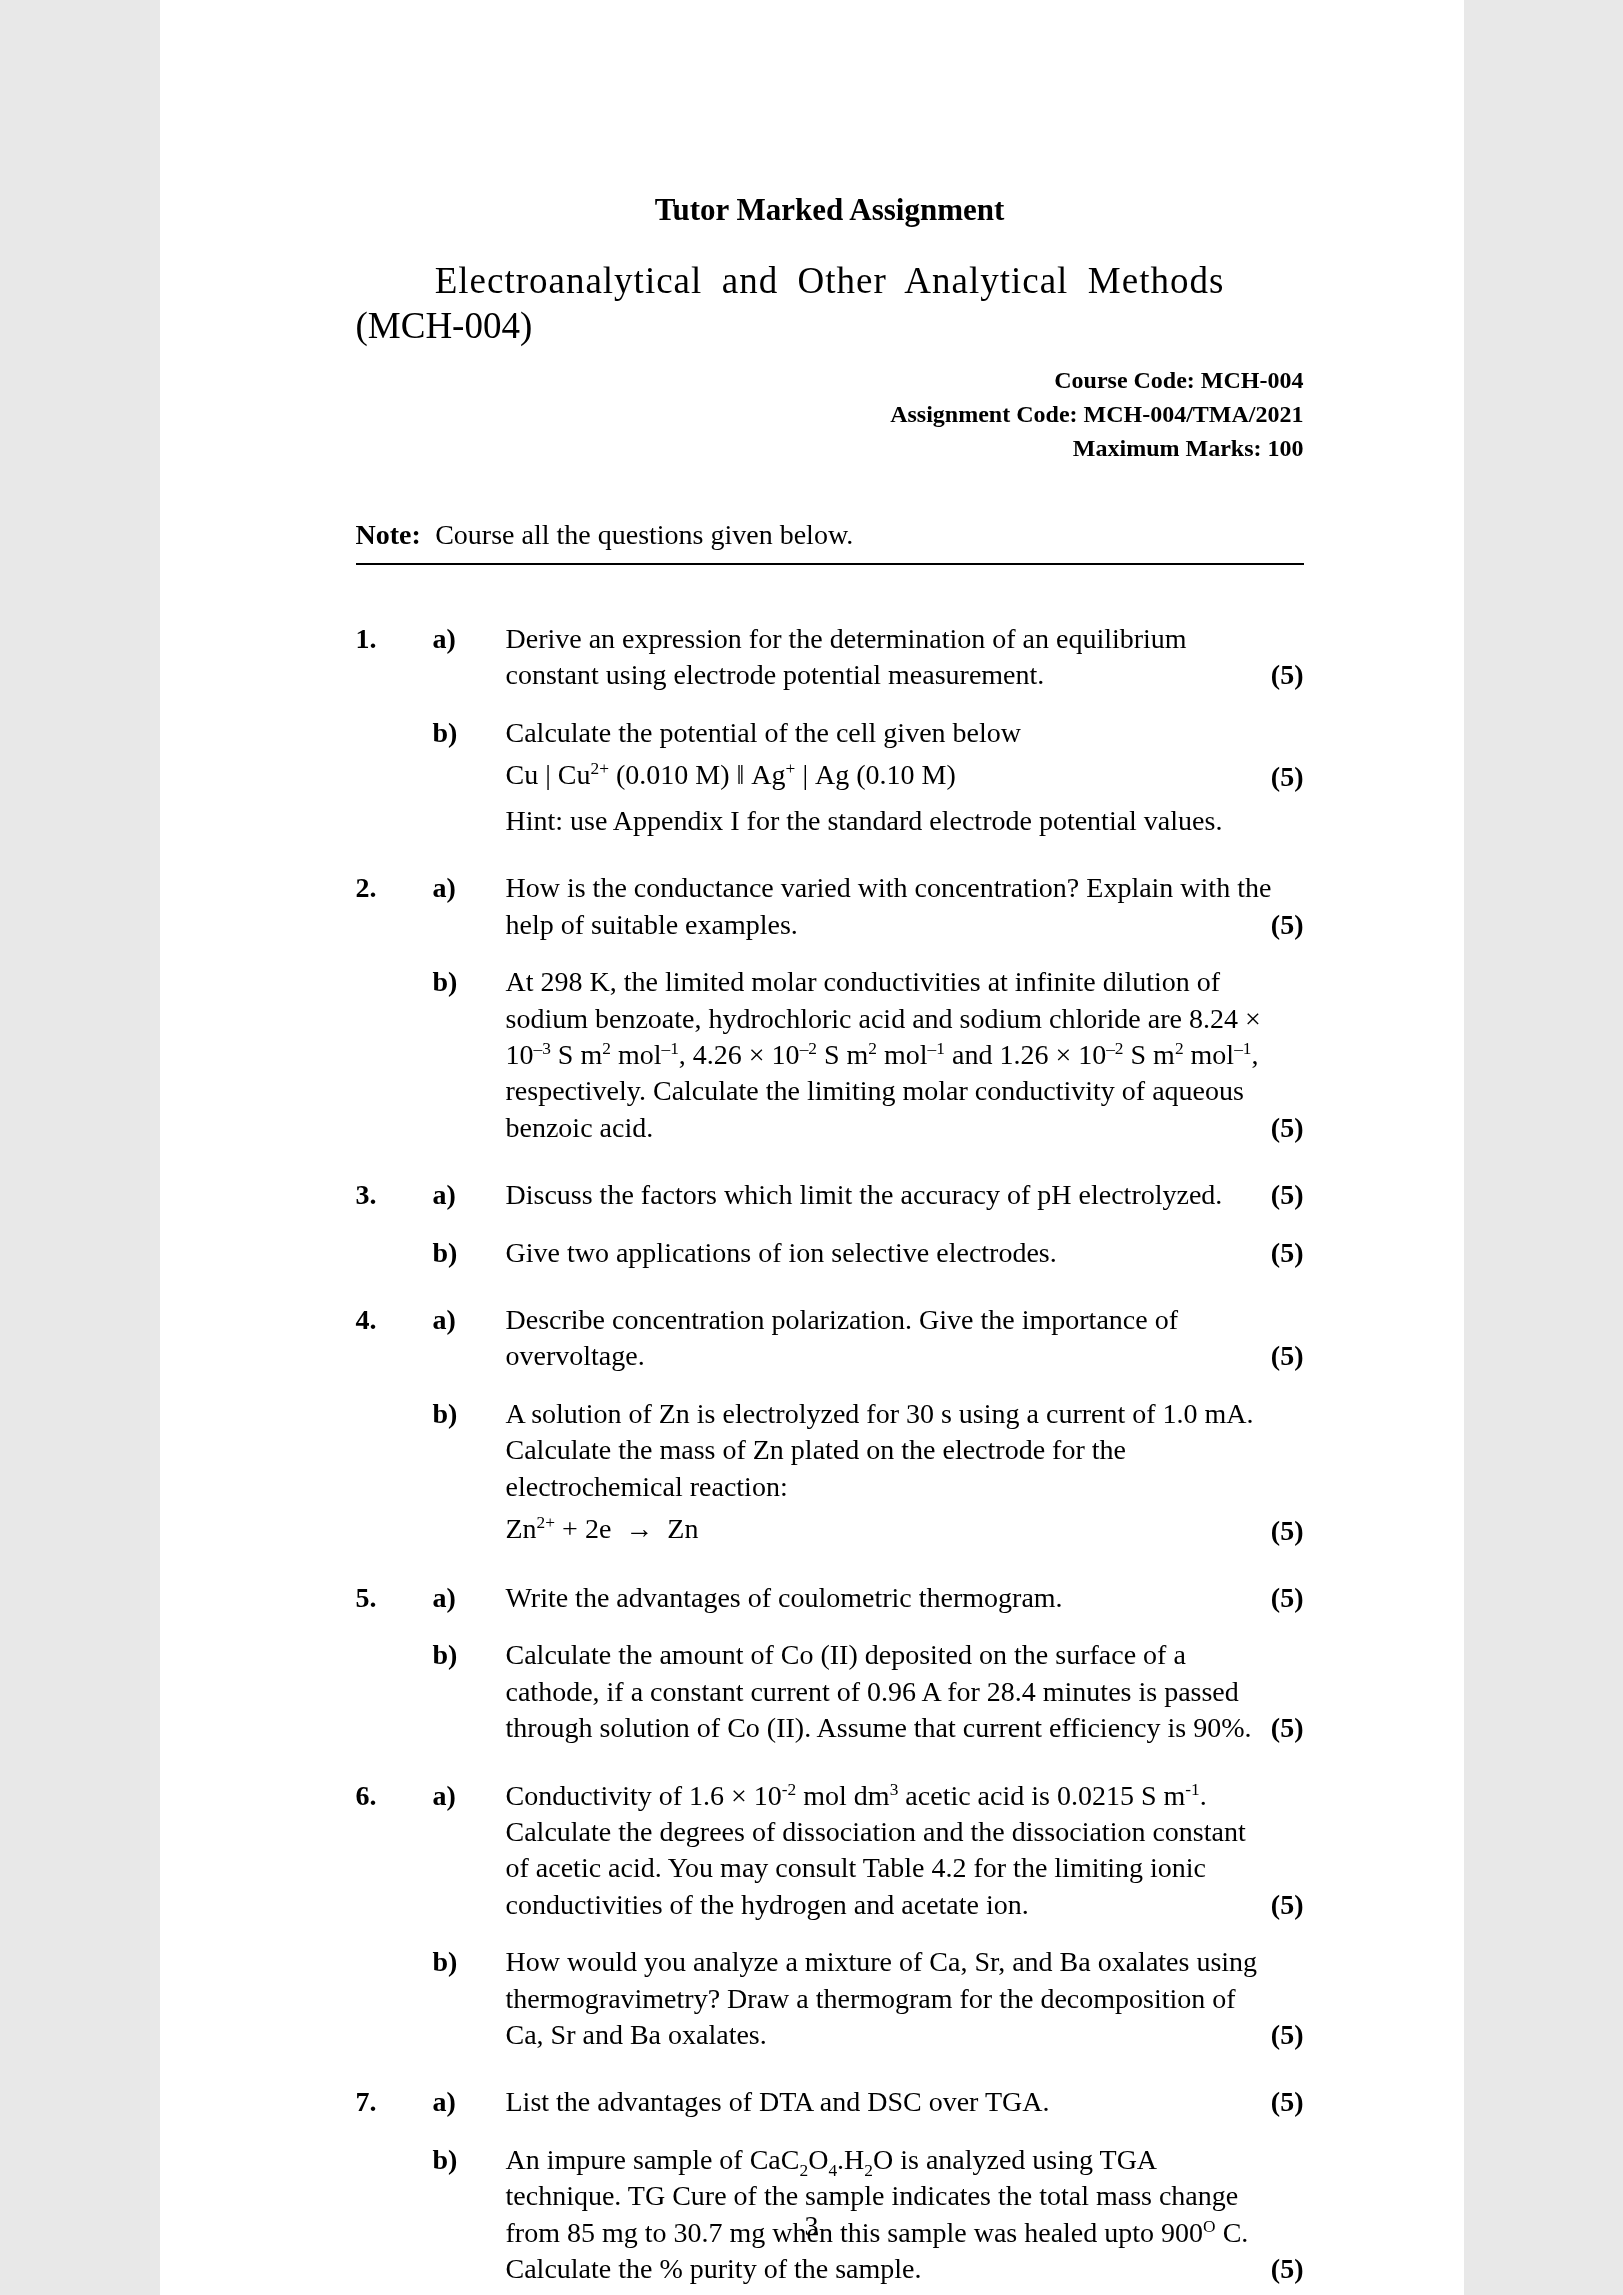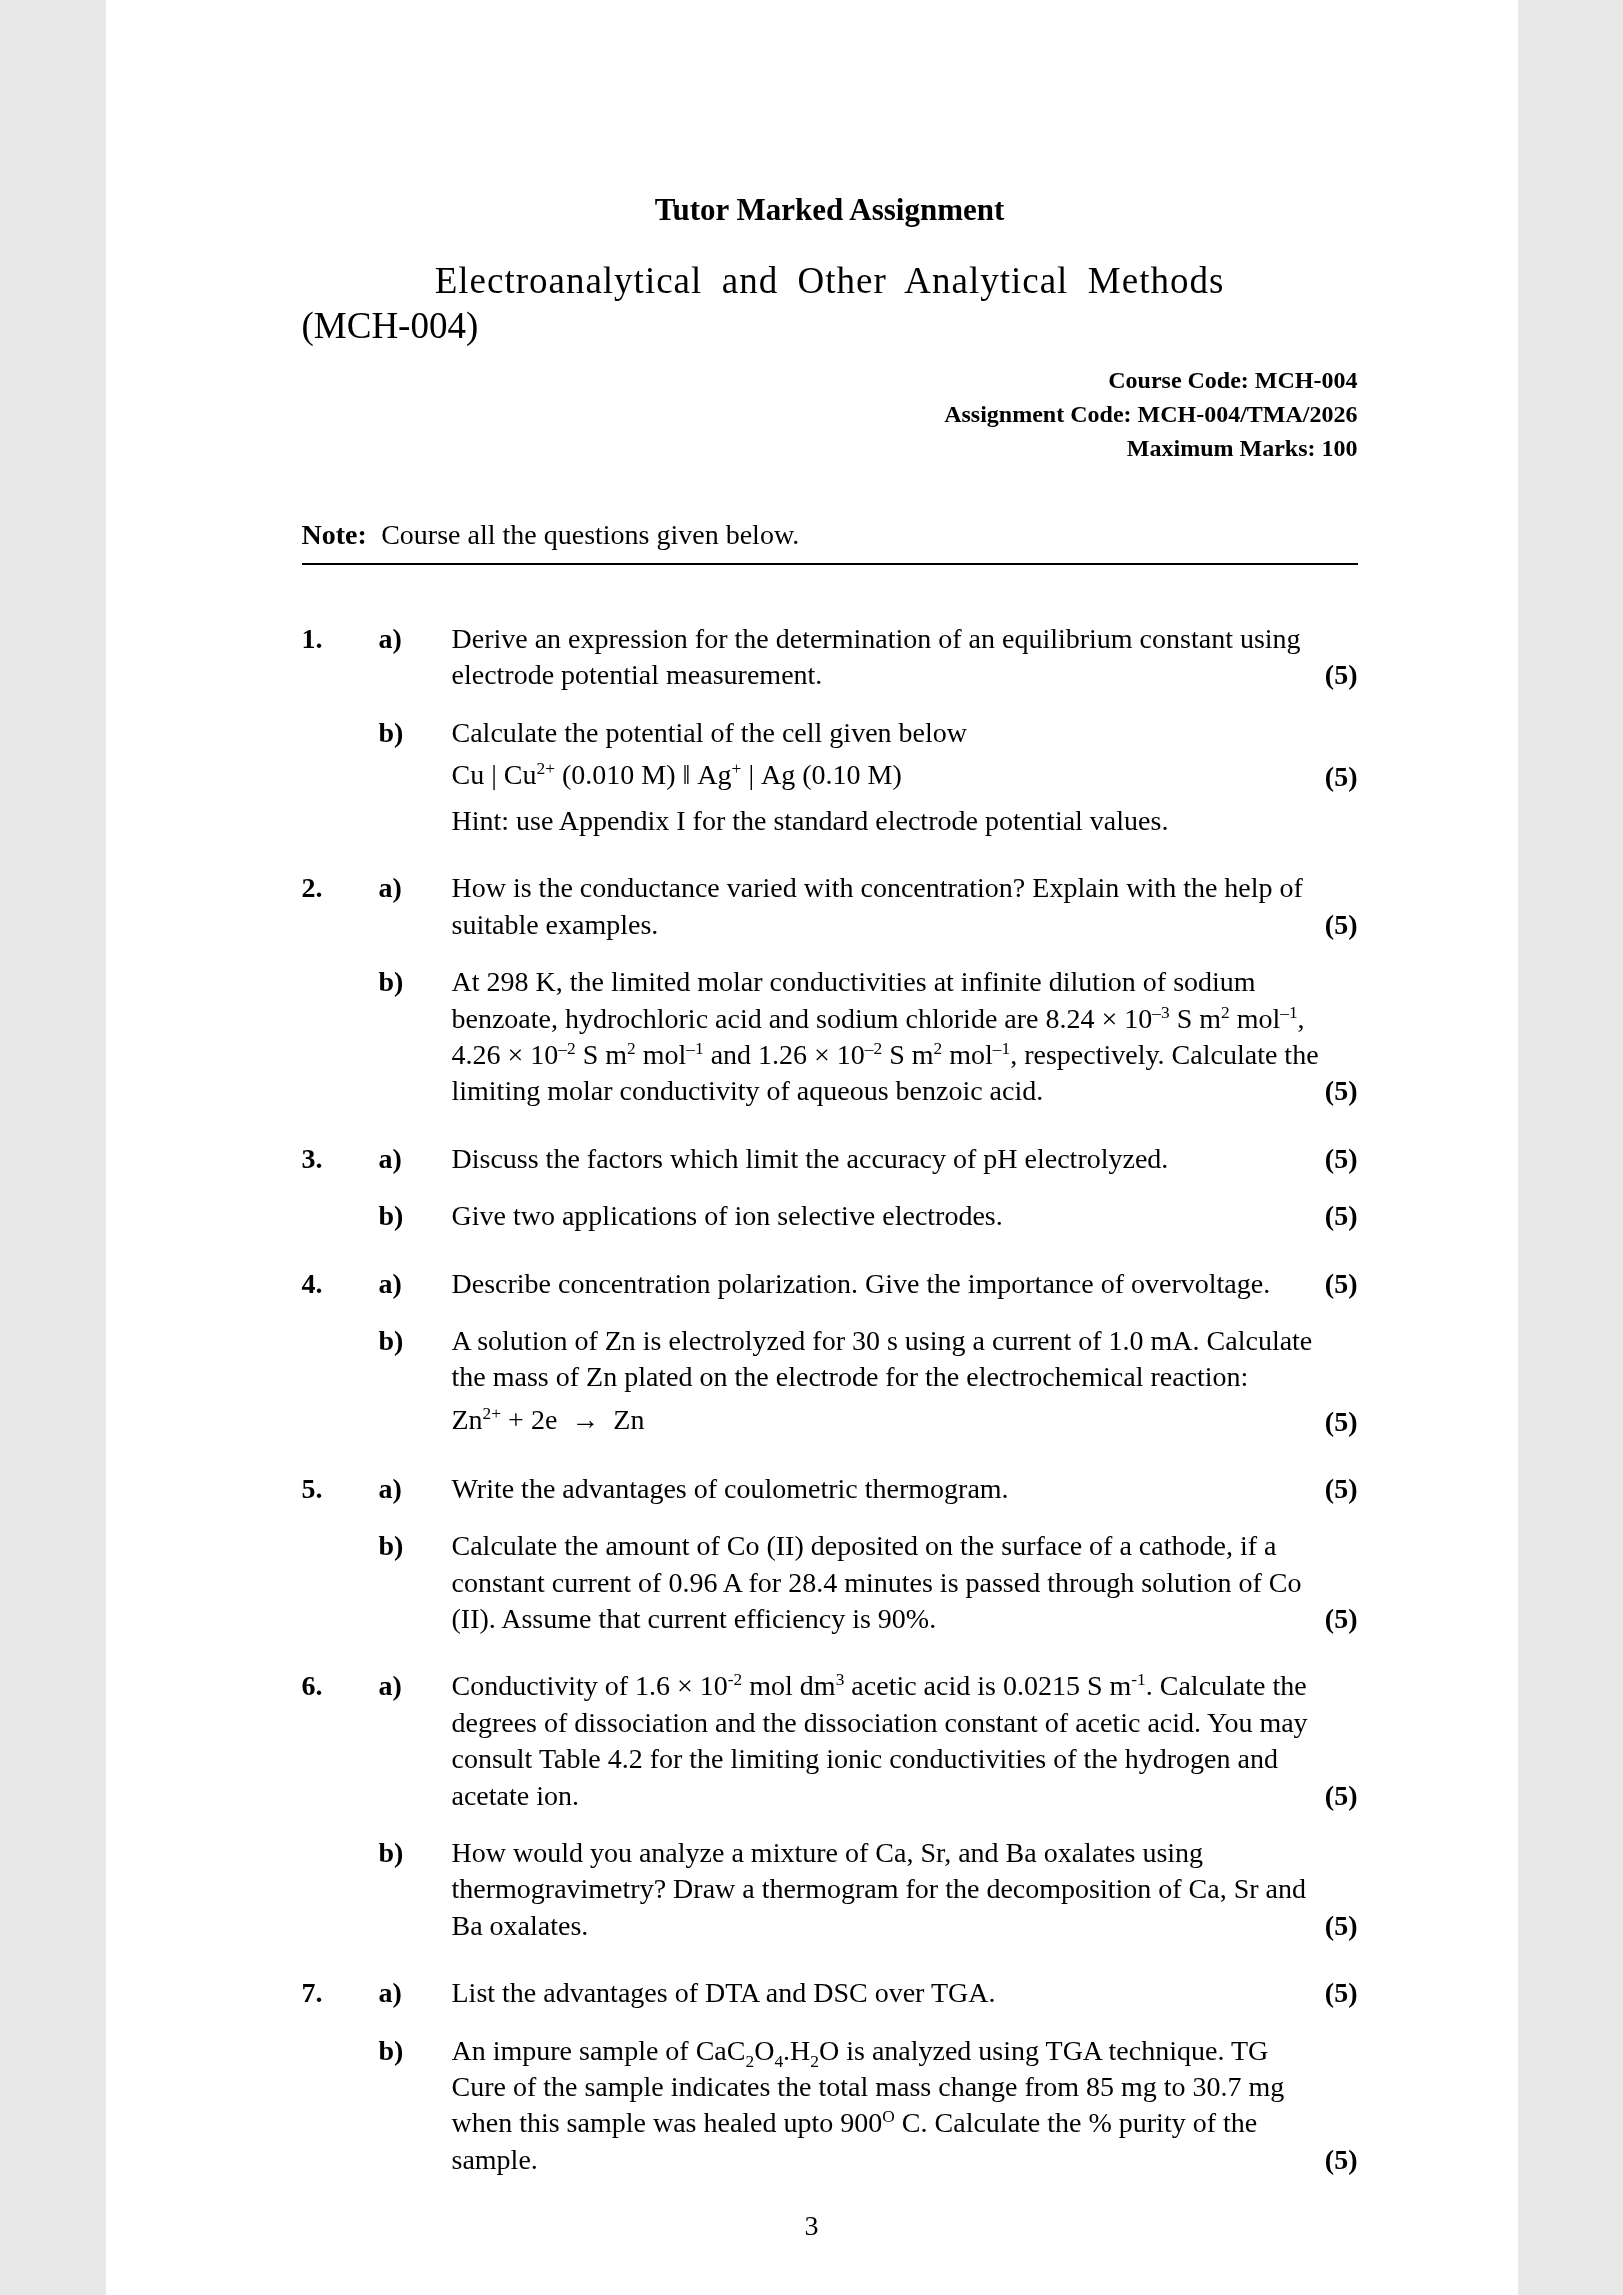--- a/index.html
+++ b/index.html
@@ -1,18 +1,18 @@
 <!DOCTYPE html>
 <html style="font-size:10.5px"><head>
 <meta charset="utf-8">
 <style>
   html, body { margin: 0; padding: 0; background: #e8e8e8; }
   .page {
     position: relative;
-    width: 1412px;
+    width: 1304px;
     height: 2295px;
     margin: 0 auto;
     background: #ffffff;
     font-family: "Liberation Serif", "DejaVu Serif", serif;
     font-size: 28px;
     line-height: 1.3;
     color: #000;
     overflow: hidden;
   }
   .content {
@@ -94,21 +94,21 @@
 
 <div class="page">
   <div class="content">
 
     <div class="title">Tutor Marked Assignment</div>
     <div class="course-title">Electroanalytical and Other Analytical Methods</div>
     <div class="course-code">(MCH-004)</div>
 
     <div class="meta">
       <div>Course Code: MCH-004</div>
-      <div>Assignment Code: MCH-004/TMA/2026</div>
+      <div>Assignment Code: MCH-004/TMA/2021</div>
       <div>Maximum Marks: 100</div>
     </div>
 
     <div class="note">
       <span class="note-label">Note:</span><span>Course all the questions given below.</span>
     </div>
 
     <div class="questions">
 
       <div class="question">

